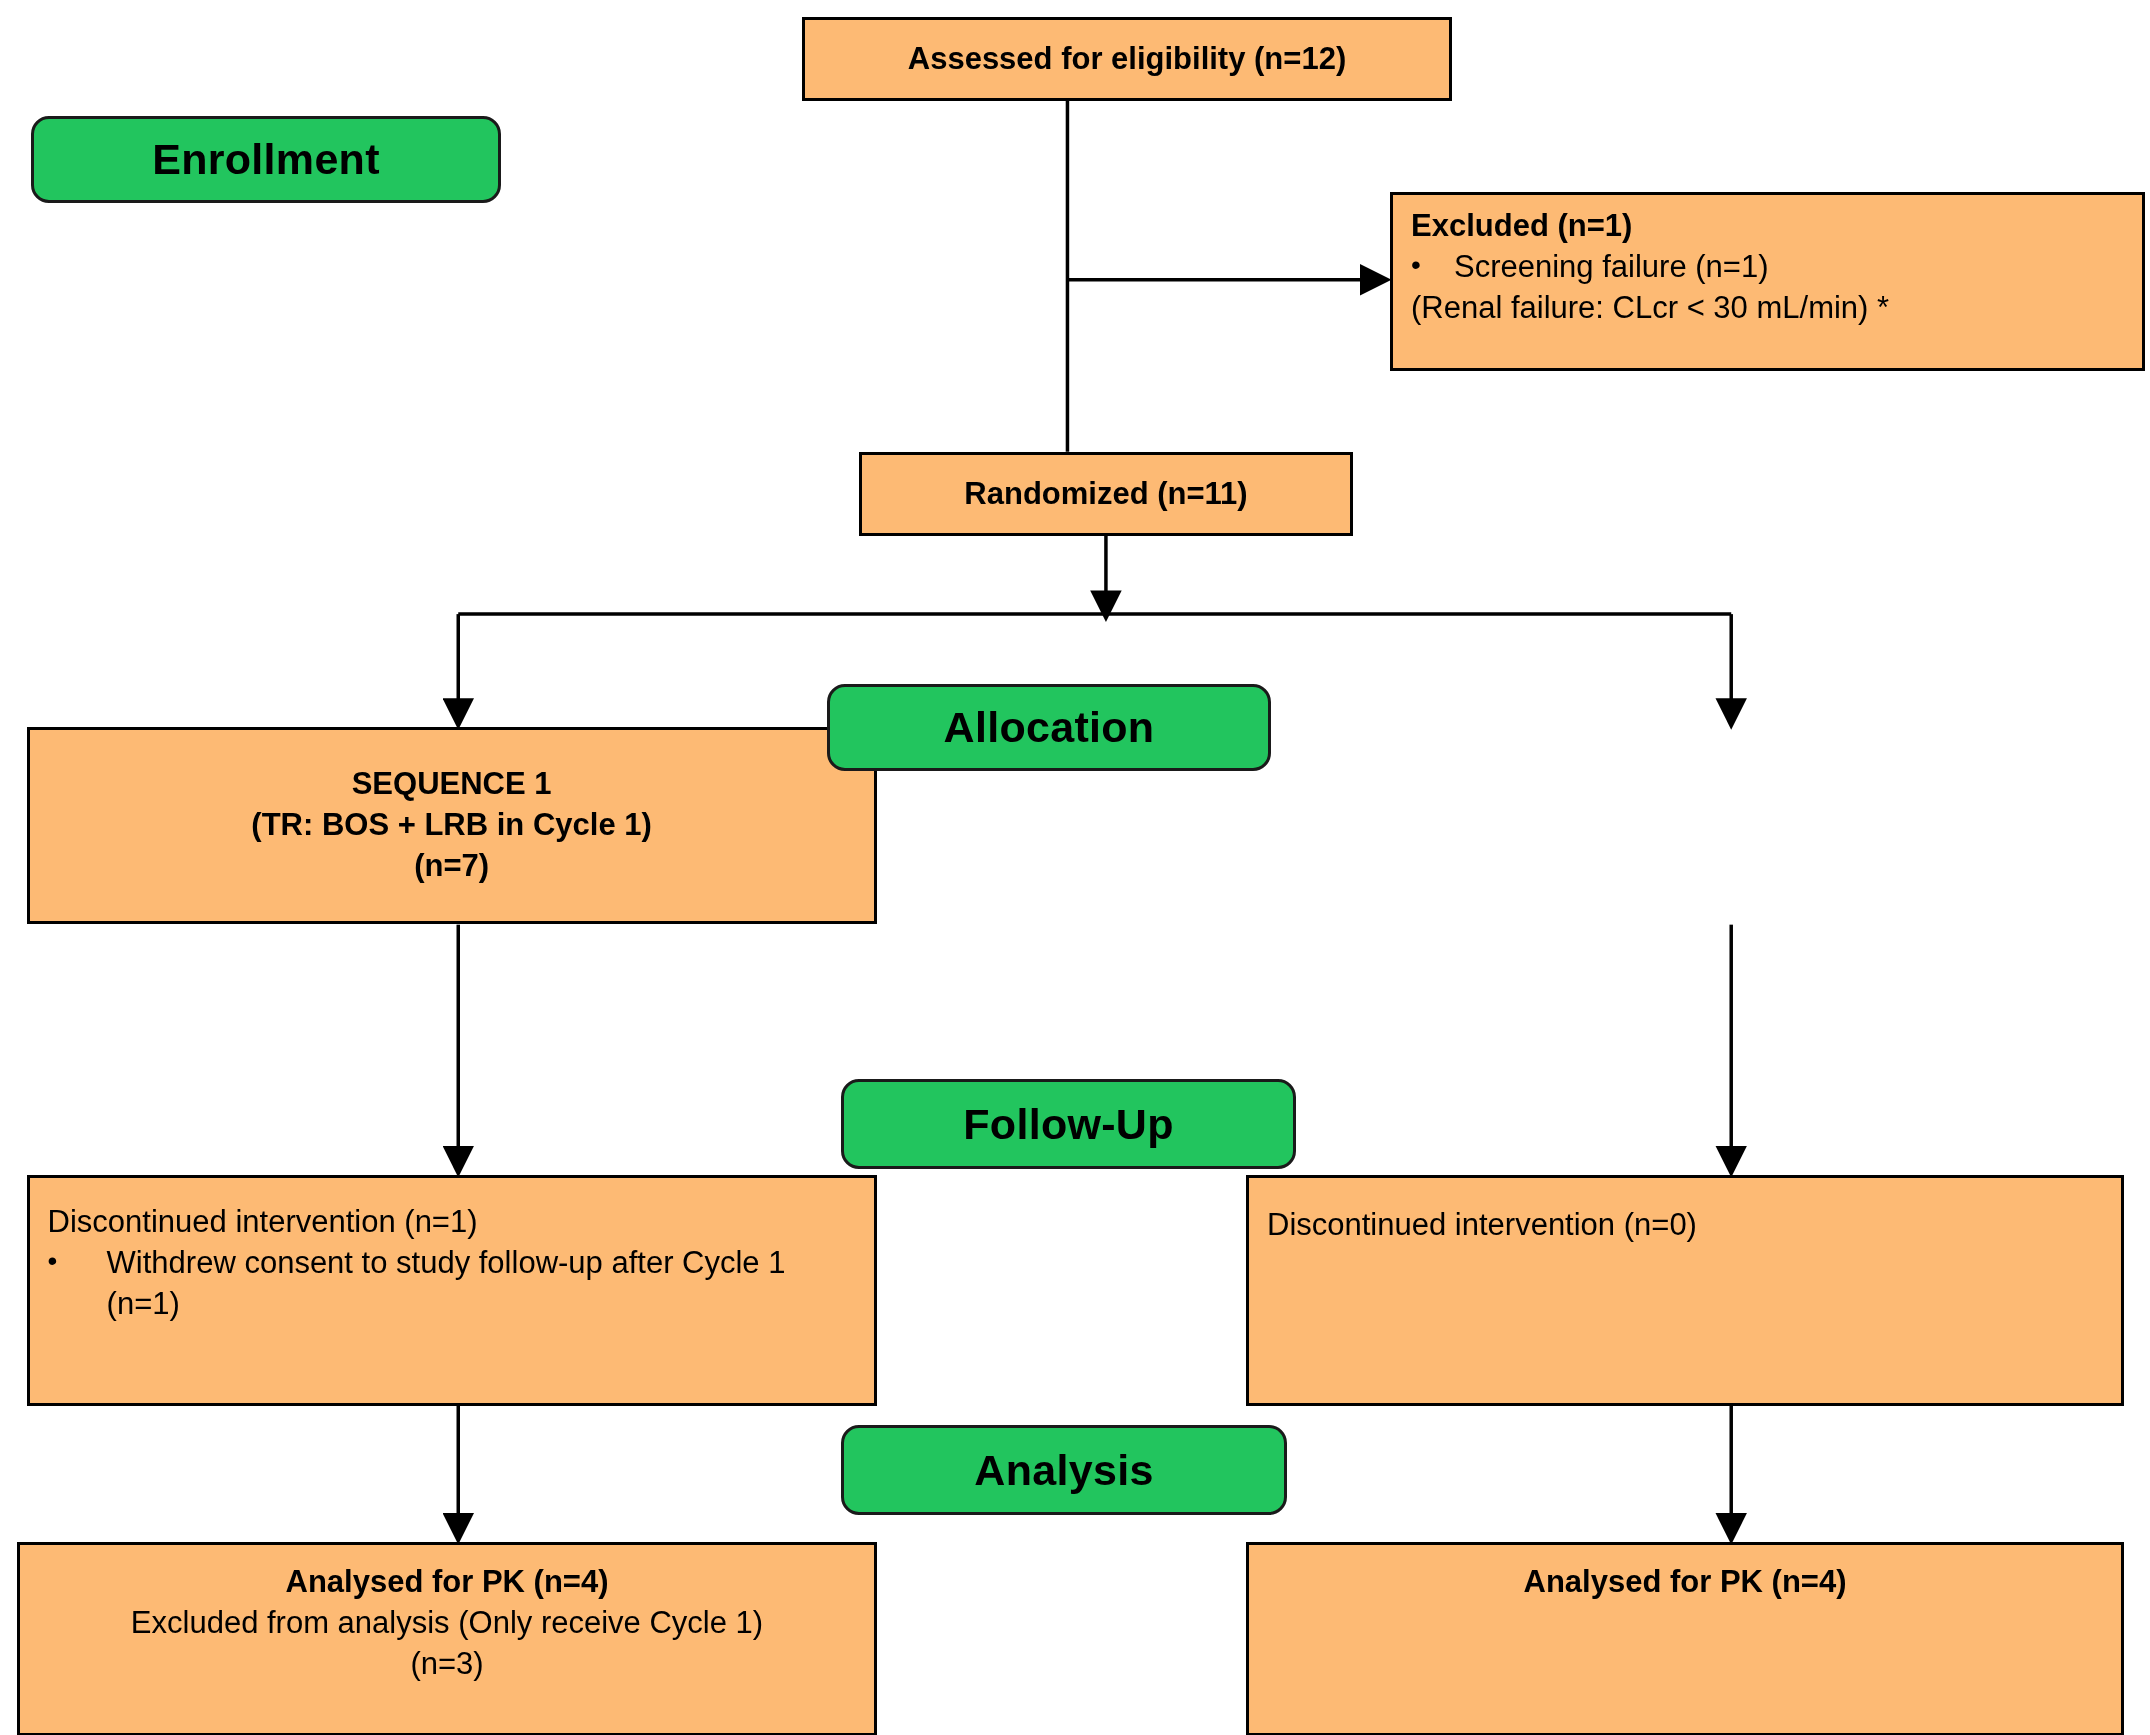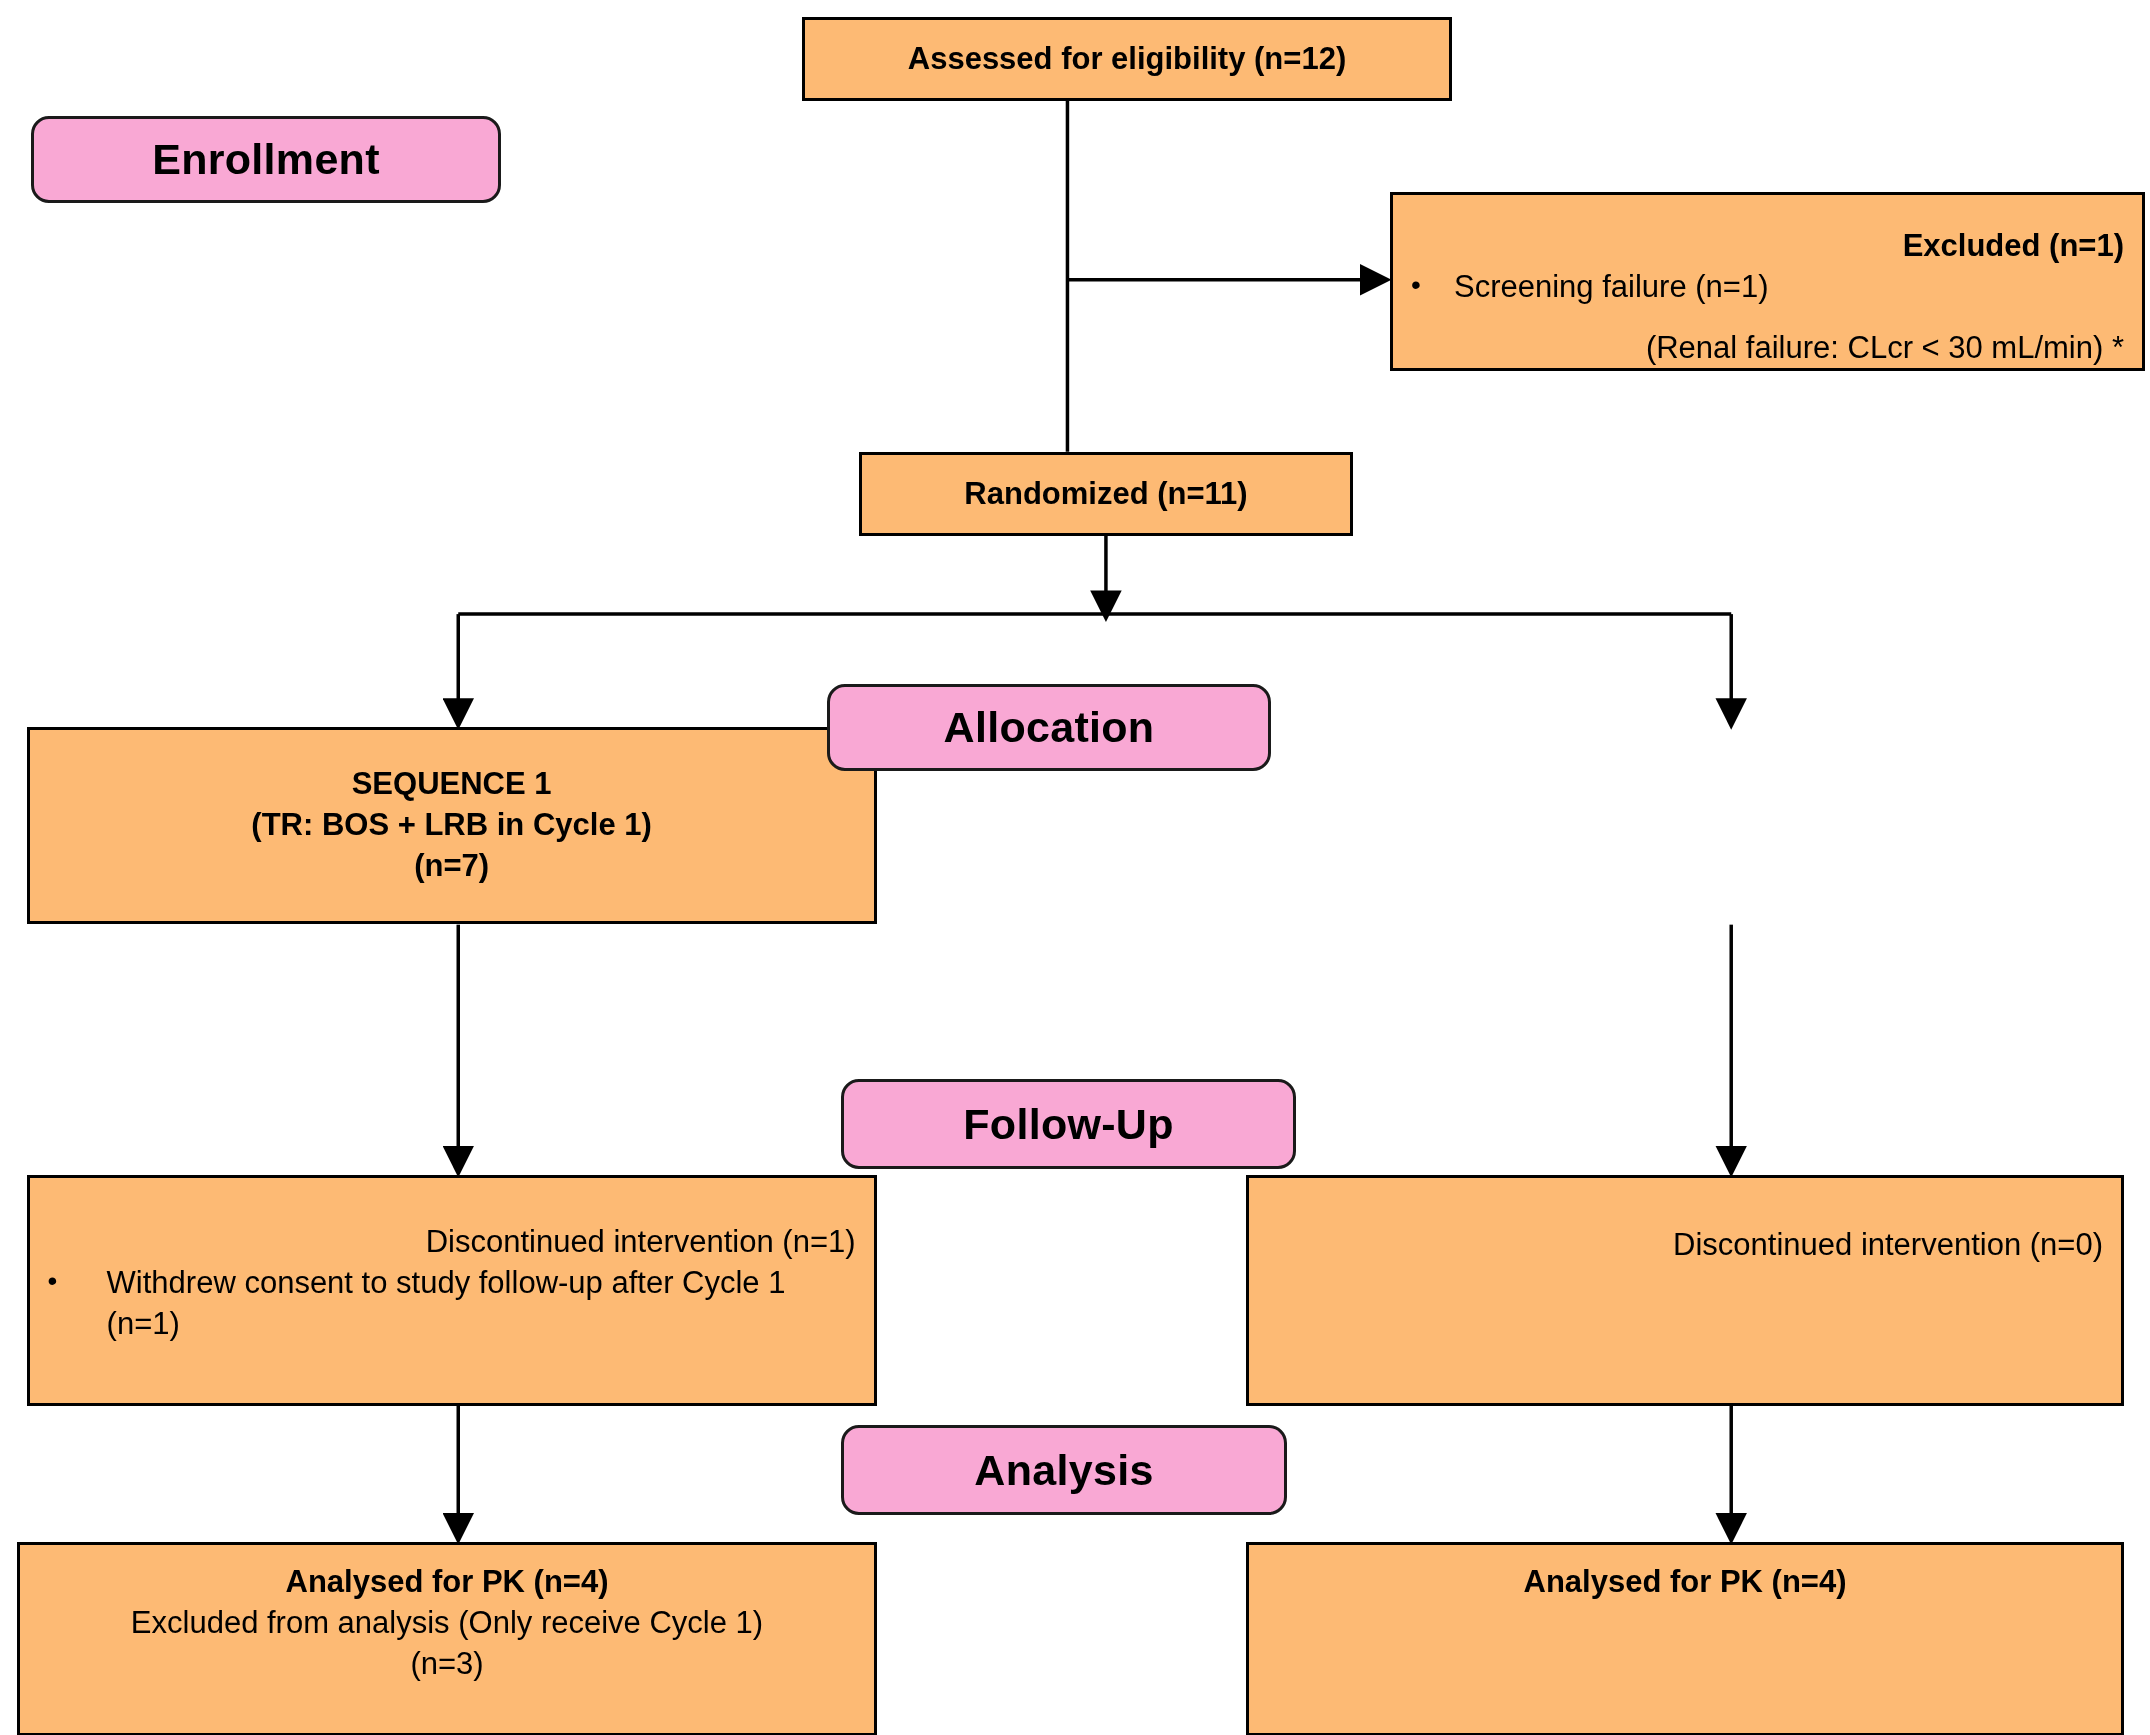--- a/index.html
+++ b/index.html
@@ -39,21 +39,21 @@
     justify-content: center;
   }
   .box.align-top {
     justify-content: flex-start;
   }
 
   
   .stage-pill {
     position: absolute;
     box-sizing: border-box;
-    background: #f9a8d4;
+    background: #22c55e;
     border: 3.5px solid #1a1a1a;
     border-radius: 18px;
     display: flex;
     align-items: center;
     justify-content: center;
     z-index: 5;
   }
   .stage-pill .stage-label {
     font-weight: bold;
     font-size: 43px;
@@ -64,21 +64,21 @@
   }
 
   
   .line {
     font-size: 31px;
     line-height: 1.32;
     white-space: nowrap;
   }
   .line.b { font-weight: bold; }
   .line.center { text-align: center; }
-  .line.left { text-align: right; margin-top: 20px; }
+  .line.left { text-align: left; }
   .wrapline {
     font-size: 31px;
     line-height: 1.32;
     white-space: normal;
     margin-left: 16px;
   }
 
   .pad-lr {
     padding-left: 18px;
     padding-right: 18px;

